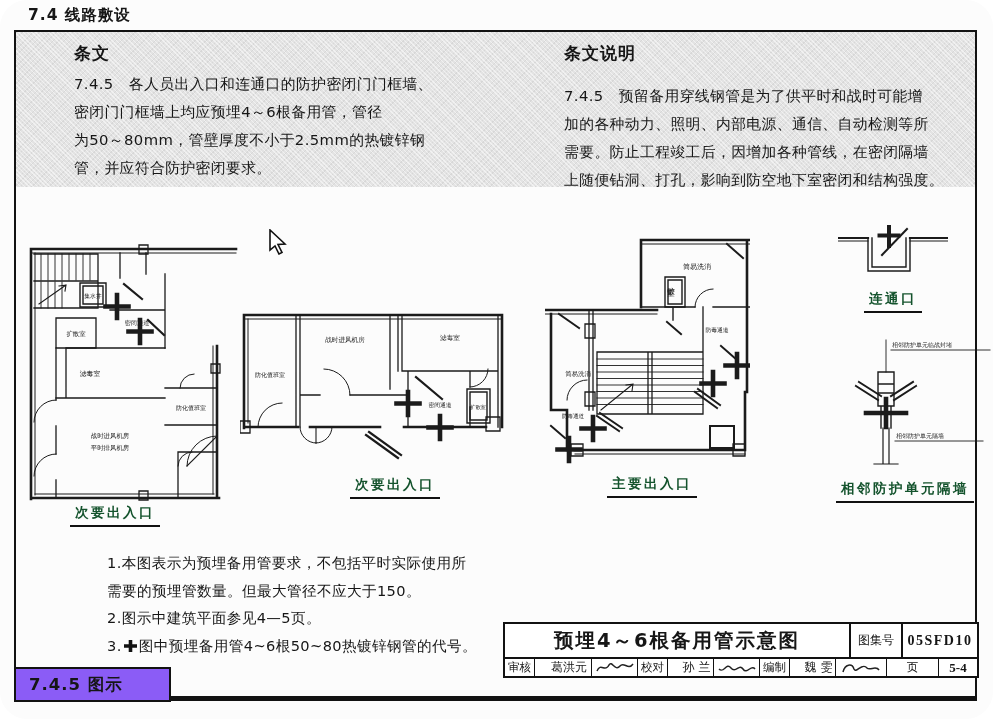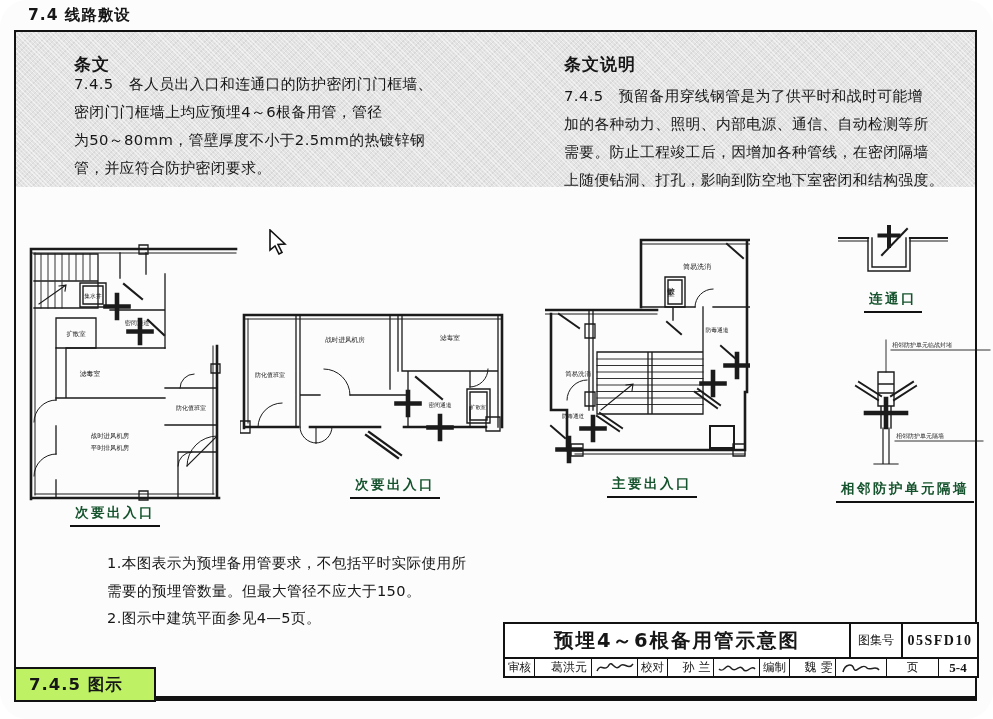--- a/index.html
+++ b/index.html
@@ -15,30 +15,30 @@
     left:14px; top:30px; width:963px; height:671px; box-sizing:border-box;
     border:2.5px solid #121212; border-bottom-width:5px; background:transparent;
   }
   .grayband{
     left:16px; top:32px; width:959px; height:155px;
     background-color:#e3e3e3;
     background-image:
       repeating-linear-gradient(45deg, rgba(255,255,255,.5) 0 1px, rgba(0,0,0,0) 1px 3px),
       repeating-linear-gradient(135deg, rgba(110,110,110,.10) 0 1px, rgba(0,0,0,0) 1px 4px);
   }
-  .clause-h{font-size:17px; font-weight:700; letter-spacing:1px;margin-top:11px;}
+  .clause-h{font-size:17px; font-weight:700; letter-spacing:1px;}
   .clause-body{font-size:14.8px; line-height:28px; letter-spacing:.4px; white-space:nowrap;}
   .cap{
     font-weight:700; font-size:13.5px; letter-spacing:2.5px; color:#14532d;
     border-bottom:2.2px solid #111; padding:0 5px 3px;
   }
   .notes{font-size:14.6px; line-height:27.5px; letter-spacing:.4px; white-space:nowrap;margin-left:47px;}
   .figbox{
-    left:14px; top:667px; width:142px; height:35px; box-sizing:border-box;
-    border:2.5px solid #121212; background:#bef264; font-weight:700; font-size:16.5px;
+    left:14px; top:667px; width:157px; height:35px; box-sizing:border-box;
+    border:2.5px solid #121212; background:#8b5cf6; font-weight:700; font-size:16.5px;
     display:flex; align-items:center; padding-left:13px; letter-spacing:1px;
   }
   .tblock{
     left:503px; top:622px; width:476px; height:56px; box-sizing:border-box;
     border:2.2px solid #121212; background:#fff; display:flex; flex-direction:column;
   }
   .tb-r1{display:flex; height:34px; border-bottom:2px solid #121212;}
   .tb-title{width:346px; border-right:2px solid #121212; font-weight:700; font-size:19.5px;
     text-align:center; line-height:33px; letter-spacing:2px; box-sizing:border-box;}
   .tb-atlas-label{width:52px; border-right:2px solid #121212; font-size:12px; text-align:center;
@@ -180,20 +180,25 @@
   <div class="abs cap" style="left:836px;top:480px">相邻防护单元隔墙</div>
 
   <svg class="abs" style="left:269px;top:229px" width="22" height="26" viewBox="0 0 22 26">
     <path d="M1,1 L1,21 L6,17 L10,25 L13,23.5 L9,15.5 L16,15 Z" fill="#ffffff" stroke="#111" stroke-width="1.6"></path>
   </svg>
 
   <div class="abs notes" style="left:60px;top:549px">
     <div>1.本图表示为预埋备用管要求，不包括平时实际使用所</div>
     <div>需要的预埋管数量。但最大管径不应大于150。</div>
     <div>2.图示中建筑平面参见4—5页。</div>
+    <div>
+      <span>3.</span><svg width="13" height="12" viewBox="0 0 13 12" style="vertical-align:-1px;margin:0 2px">
+          <path d="M6.5,0 V12 M0,6 H13" stroke="#111" stroke-width="3.6" fill="none"></path>
+        </svg><span>图中预埋备用管4~6根50~80热镀锌钢管的代号。</span>
+    </div>
   </div>
 
   <div class="abs figbox">
     <span>7.4.5 图示</span>
   </div>
 
   <div class="abs tblock">
     <div class="tb-r1">
       <div class="tb-title">预埋4～6根备用管示意图</div>
       <div class="tb-atlas-label">图集号</div>

